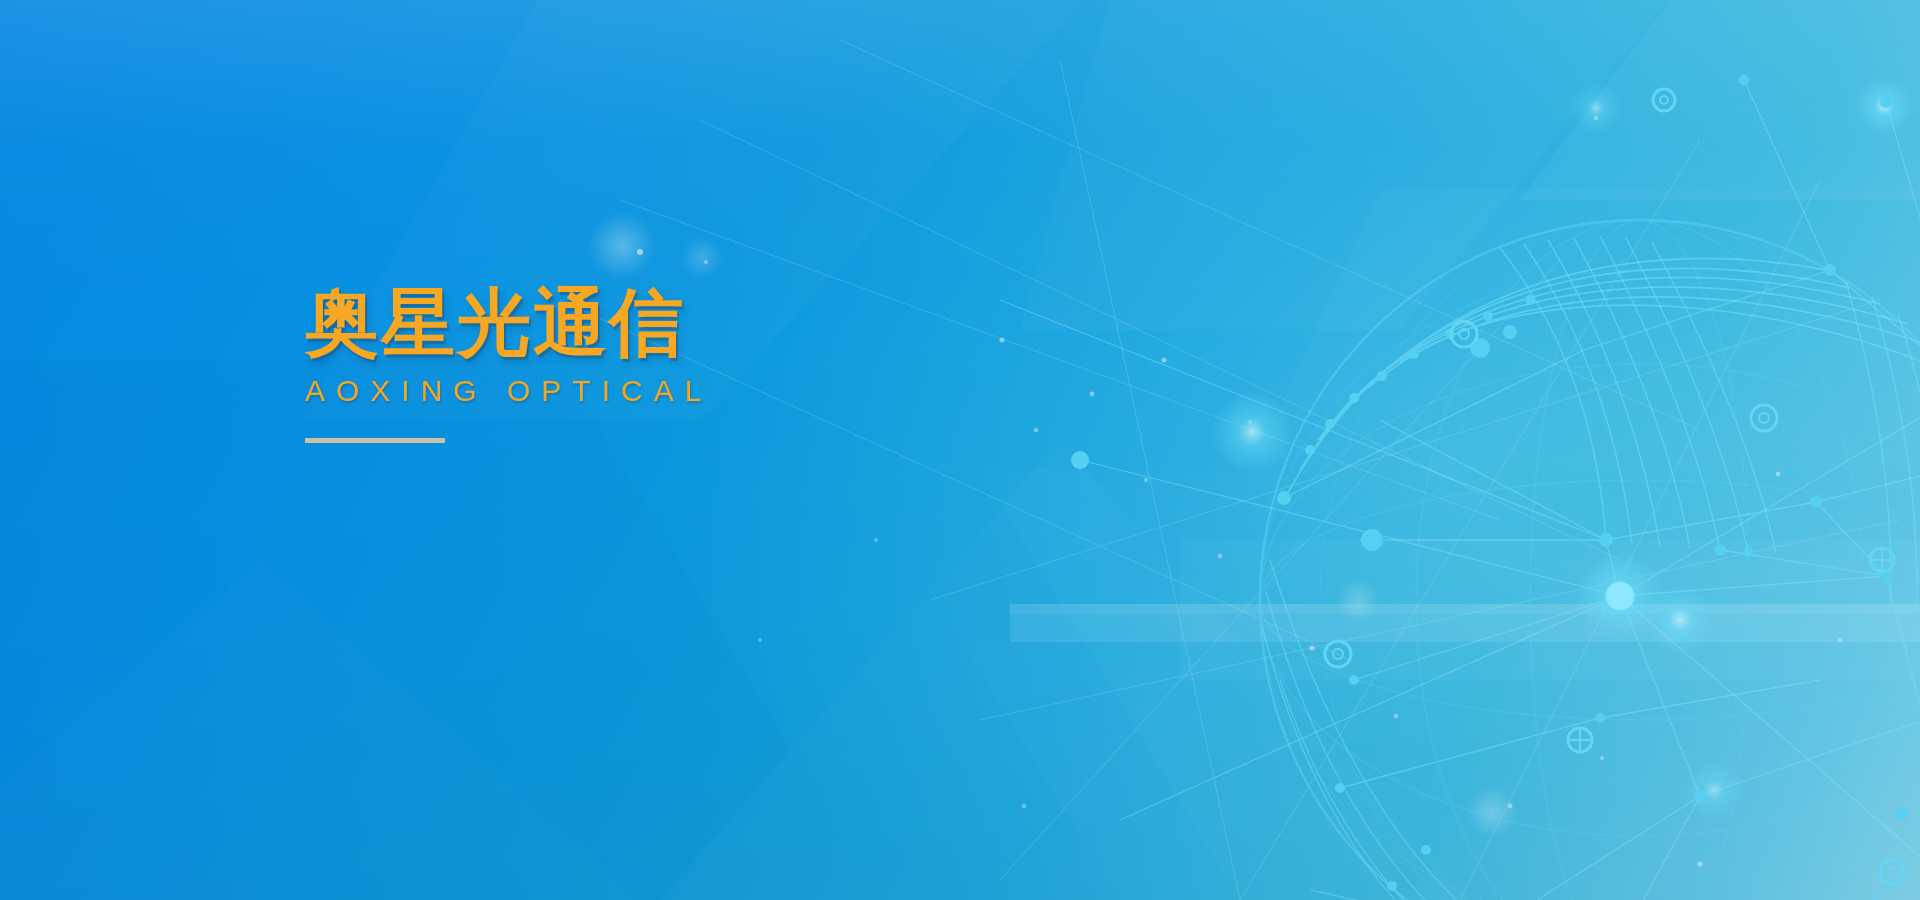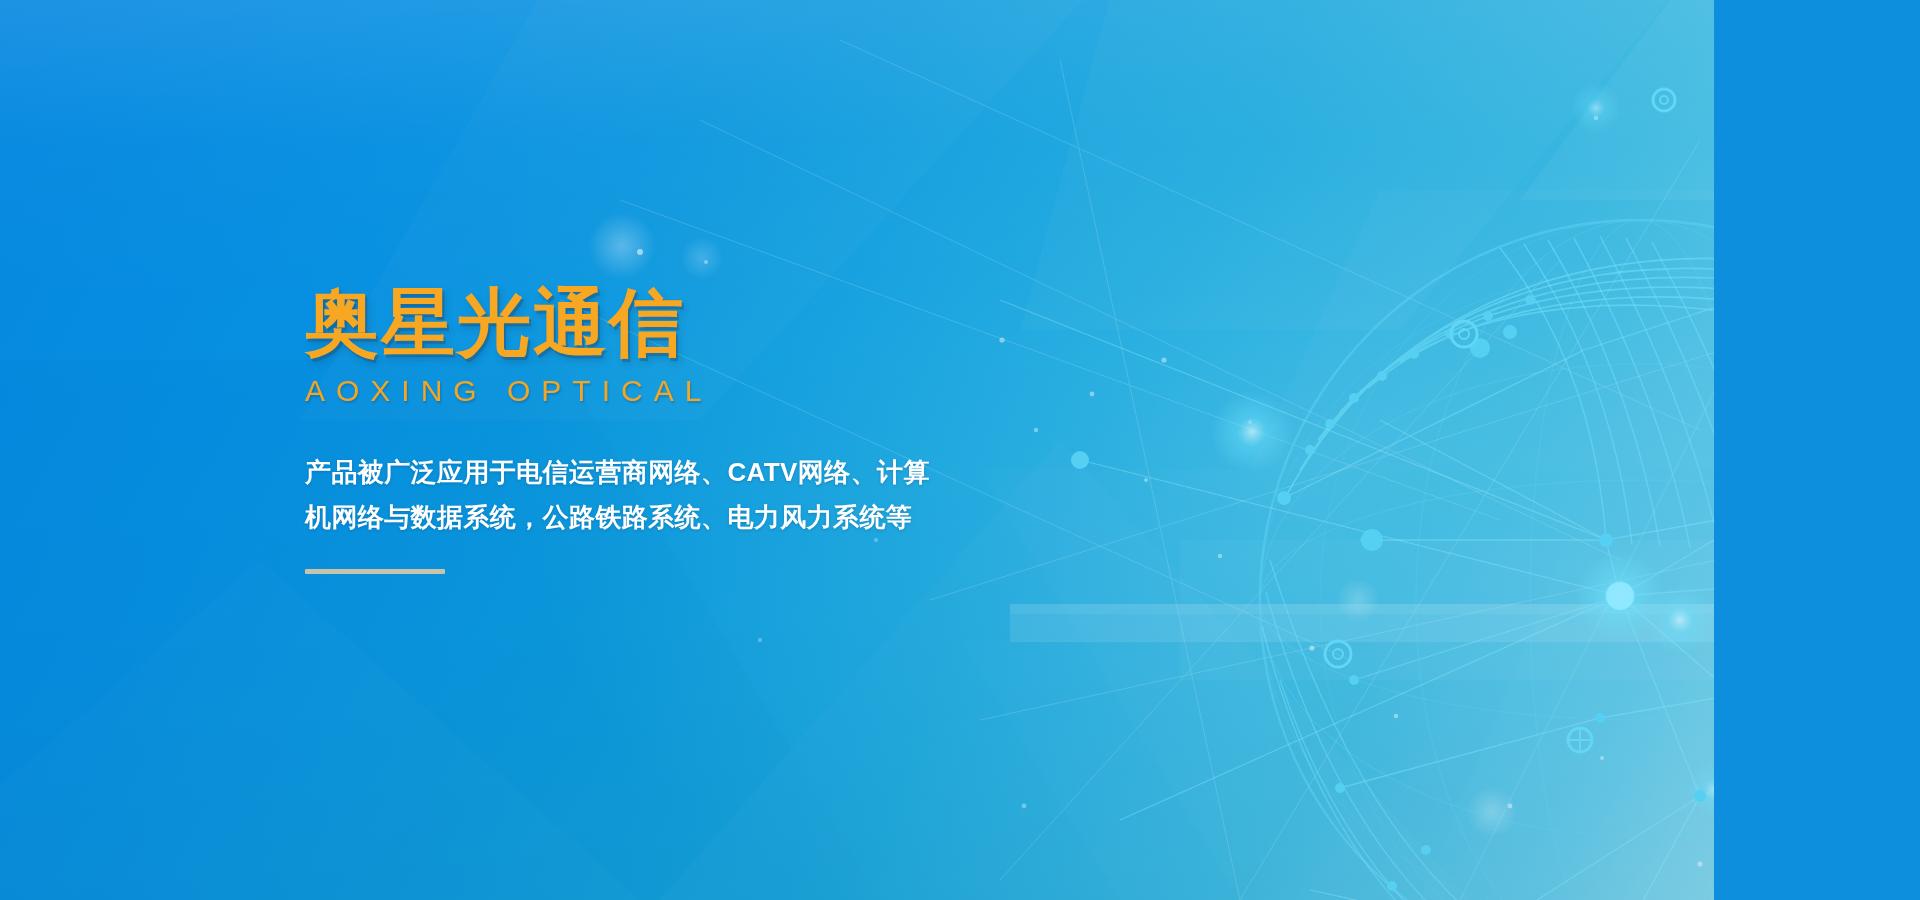--- a/index.html
+++ b/index.html
@@ -4,21 +4,21 @@
 <title>Aoxing Optical Banner</title>
 <style>
   * { margin:0; padding:0; box-sizing:border-box; }
   html,body{
     width:1920px; height:900px; overflow:hidden;
     background:#0d8fdd;
     font-family:"Liberation Sans","DejaVu Sans",sans-serif;
   }
   #banner{
     position:relative;
-    width:1714px; height:900px;
+    width:1920px; height:900px;
     overflow:hidden;
     background:#404040;
   }
 
   
   .bg-base{
     position:absolute; inset:0;
     background:
       linear-gradient(118deg,
         #0487e0 0%,
@@ -330,17 +330,16 @@
         <circle cx="-20" cy="-4" r="46" fill="url(#nodeGlow)" opacity=".9"></circle>
         <circle cx="-20" cy="-4" r="14" fill="#8fe8ff" opacity=".95"></circle>
       </g>
 
     </g>
   </svg>
 
   <div class="content">
     <div class="title">奥星光通信</div>
     <div class="subtitle">AOXING OPTICAL</div>
-    <div class="desc">产品被广泛应用于电信运营商网络、CATV网络、计算机网络与数据系统，公路铁路系统、电力风力系统等</div>
     <div class="divider"></div>
   </div>
 
 </div>
 
 </body></html>

